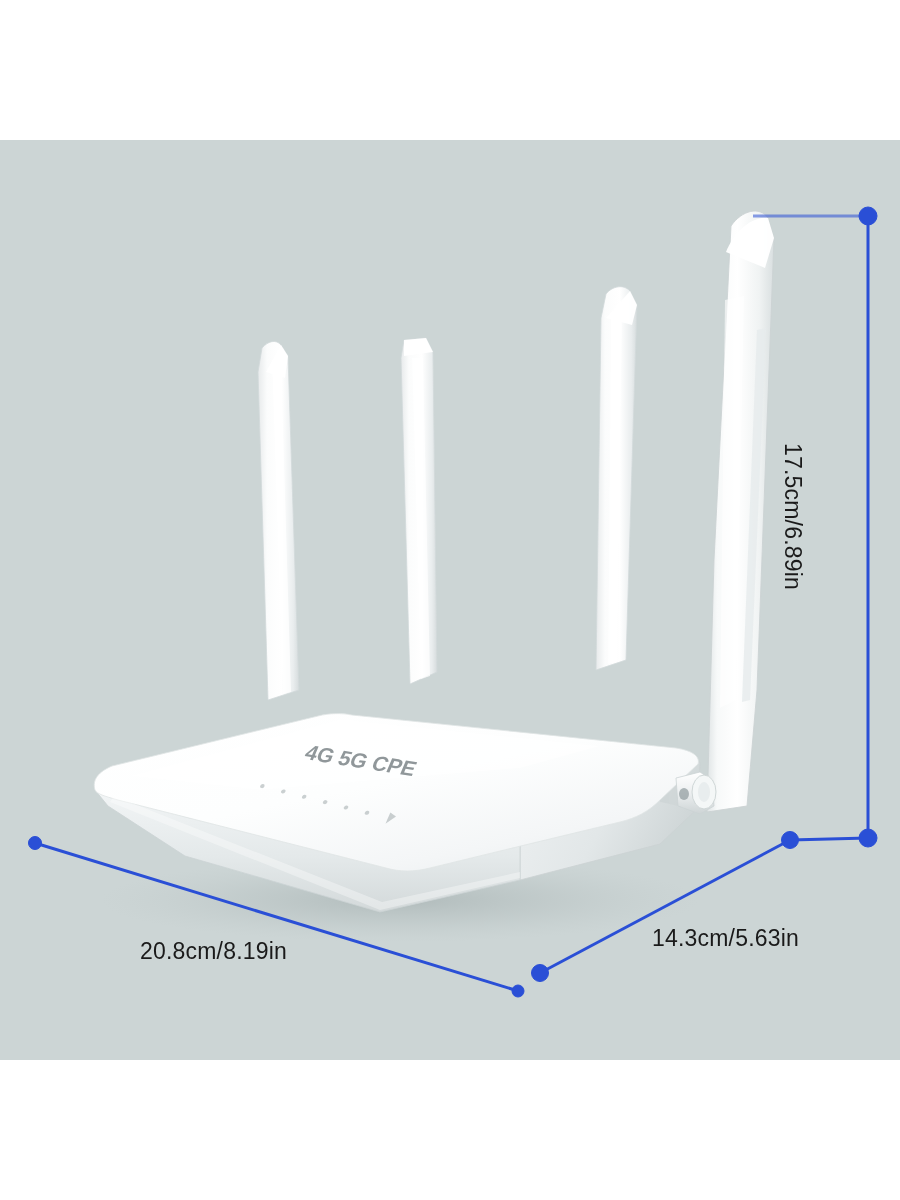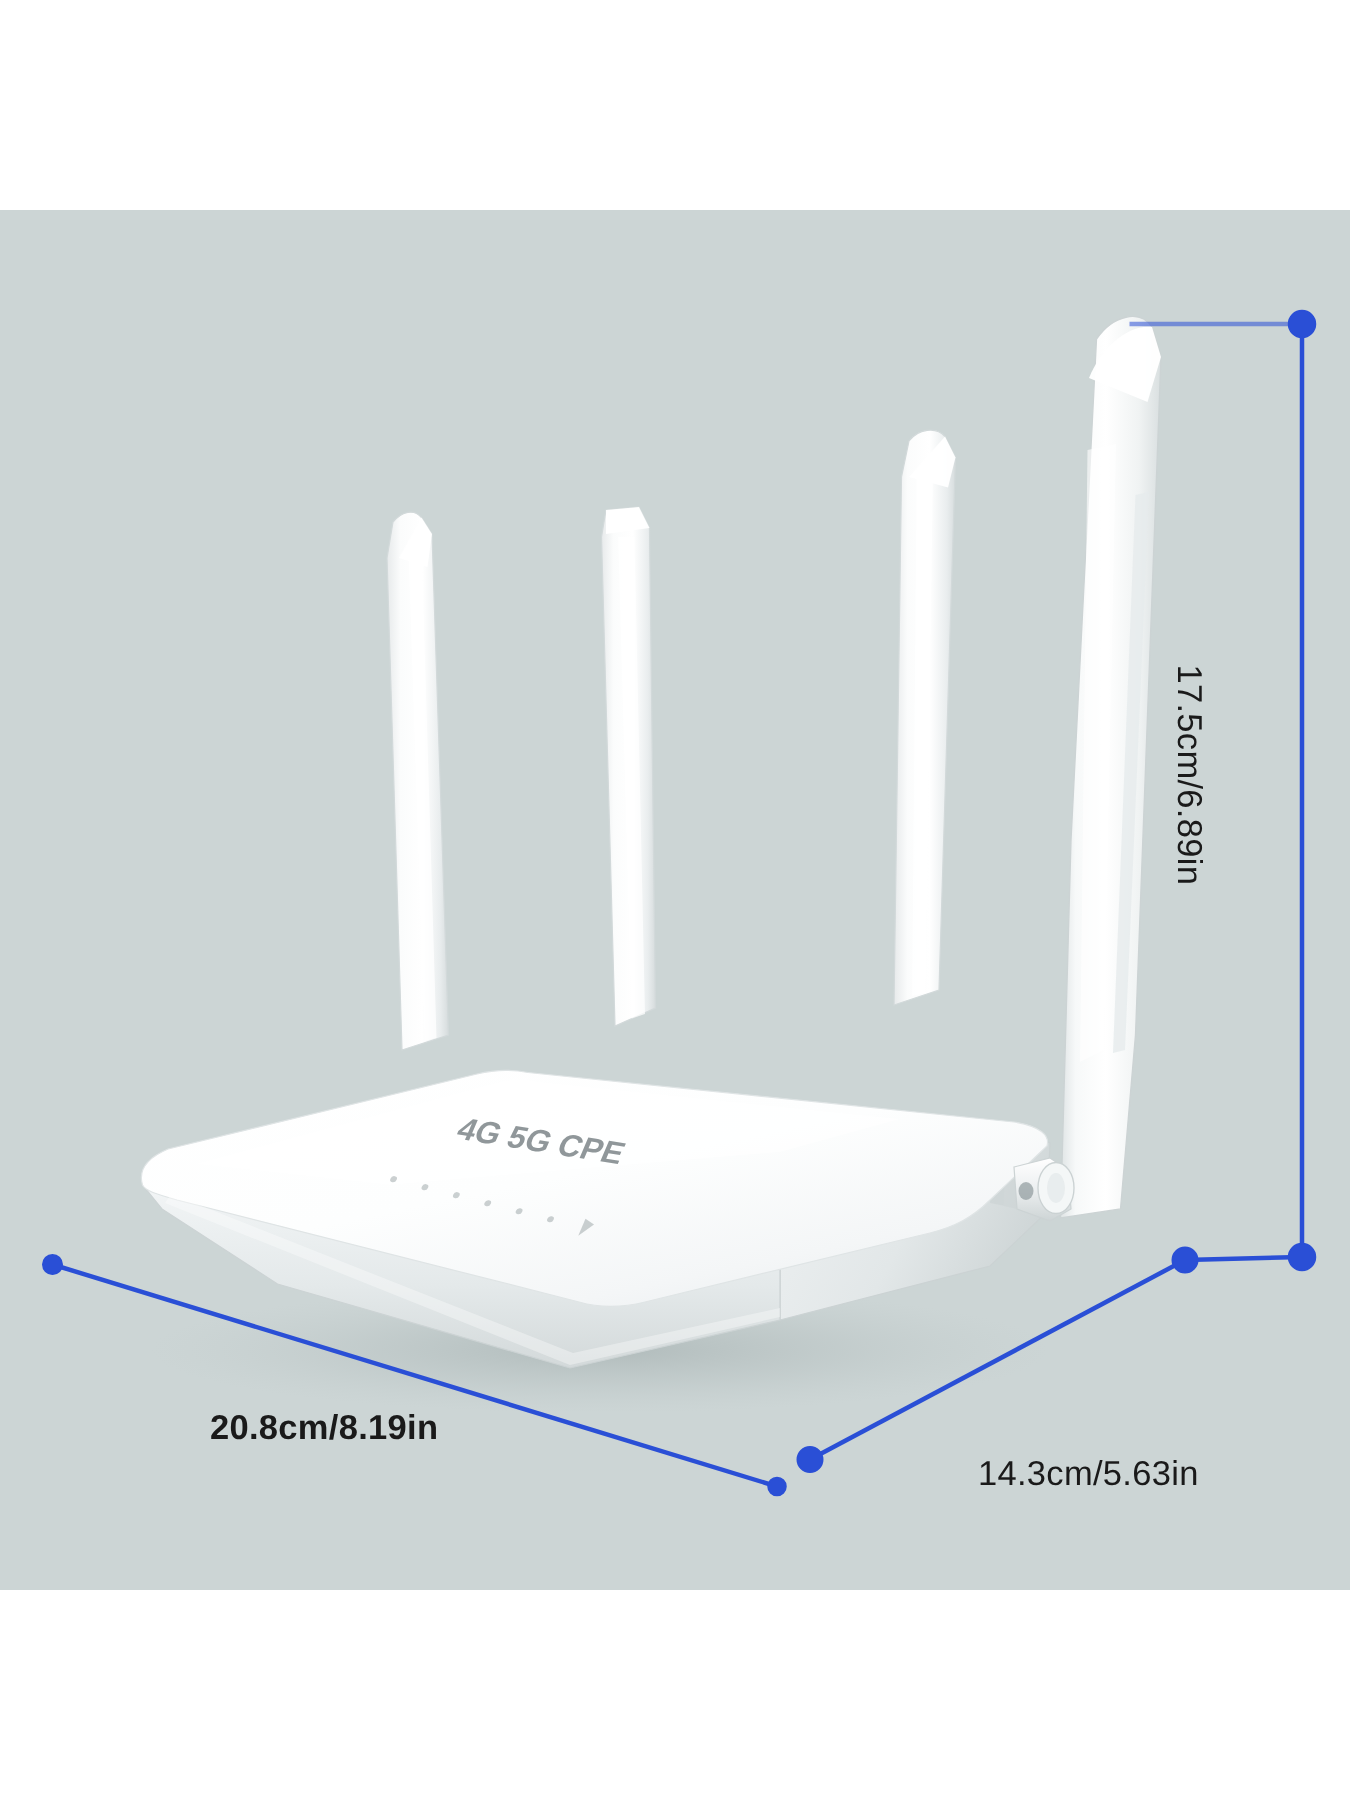--- a/index.html
+++ b/index.html
@@ -46,22 +46,22 @@
   
   .dim-label {
     position: absolute;
     color: #1a1a1a;
     font-family: "Liberation Sans", sans-serif;
     font-size: 23px;
     font-weight: 400;
     letter-spacing: 0.2px;
     white-space: nowrap;
   }
-  #label-width  { left: 140px; top: 938px; font-weight: bold; }
-  #label-depth  { left: 652px; top: 969px; }
+  #label-width  { left: 140px; top: 938px; }
+  #label-depth  { left: 652px; top: 925px; }
   #label-height {
     left: 806px;
     top: 443px;
     transform: rotate(90deg);
     transform-origin: left top;
   }
 </style>
 </head>
 <body>
 

